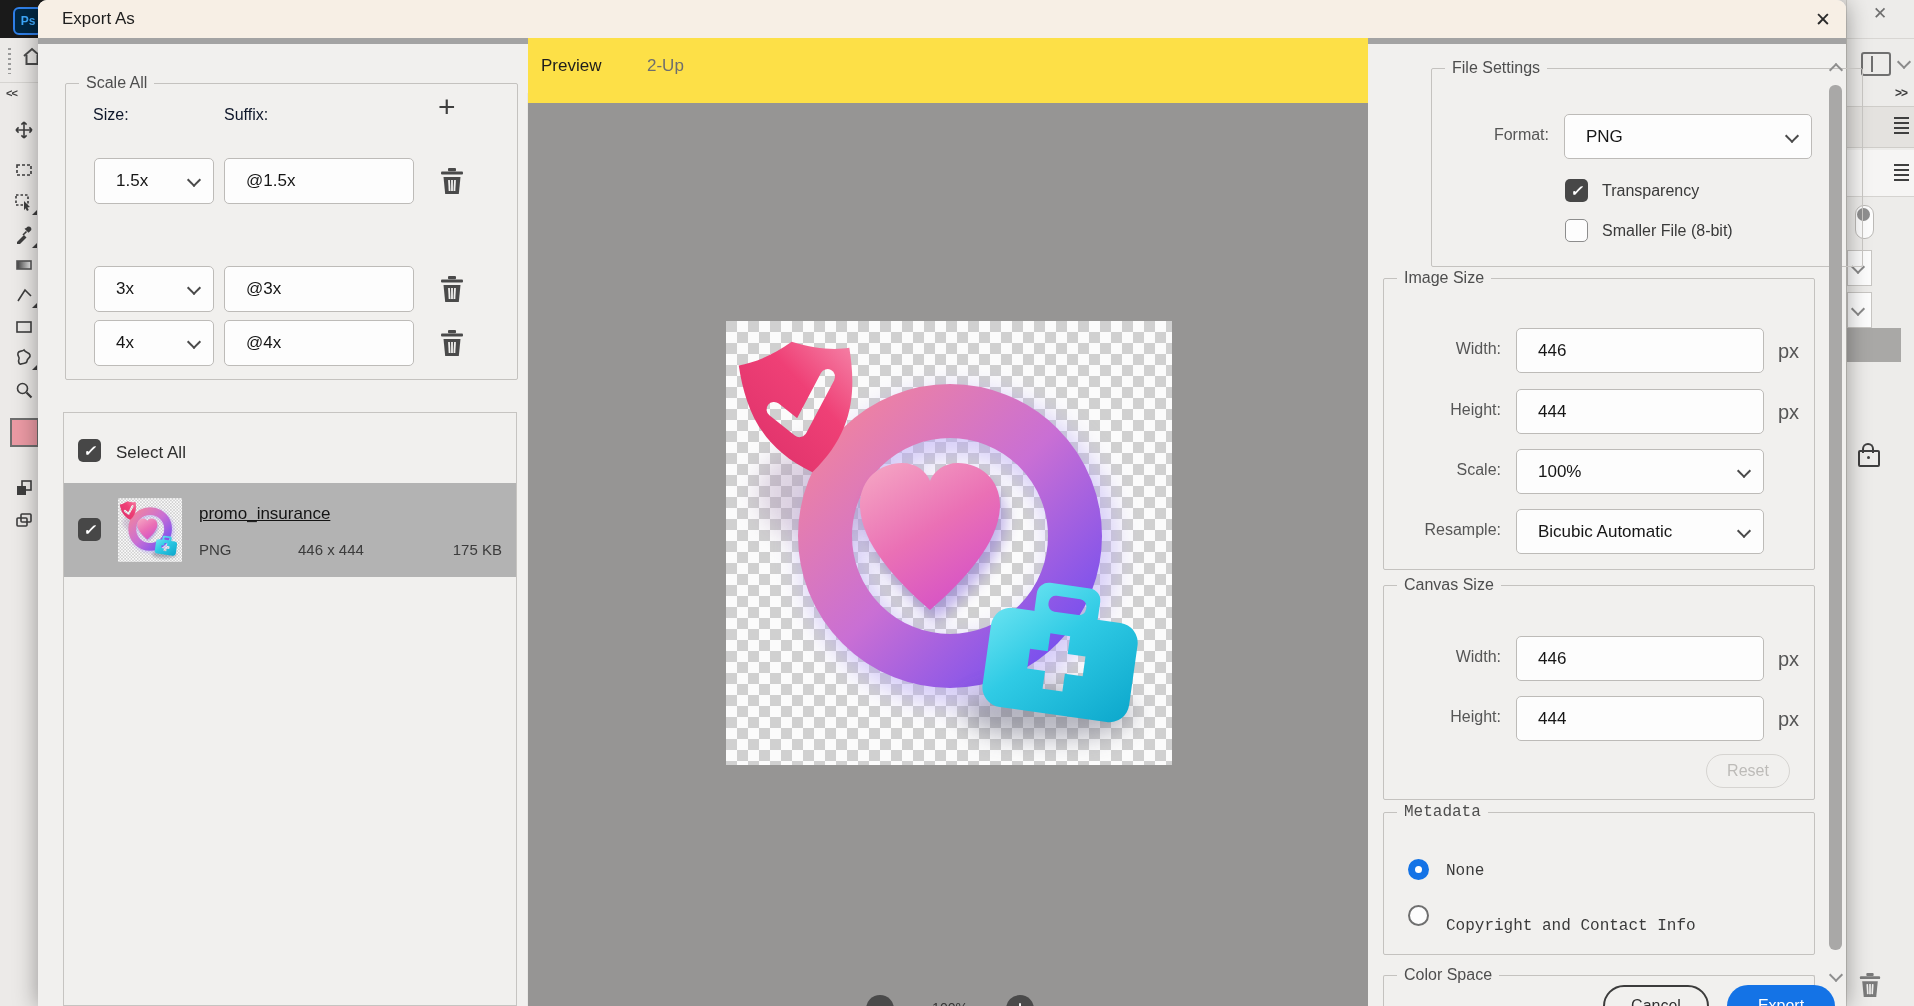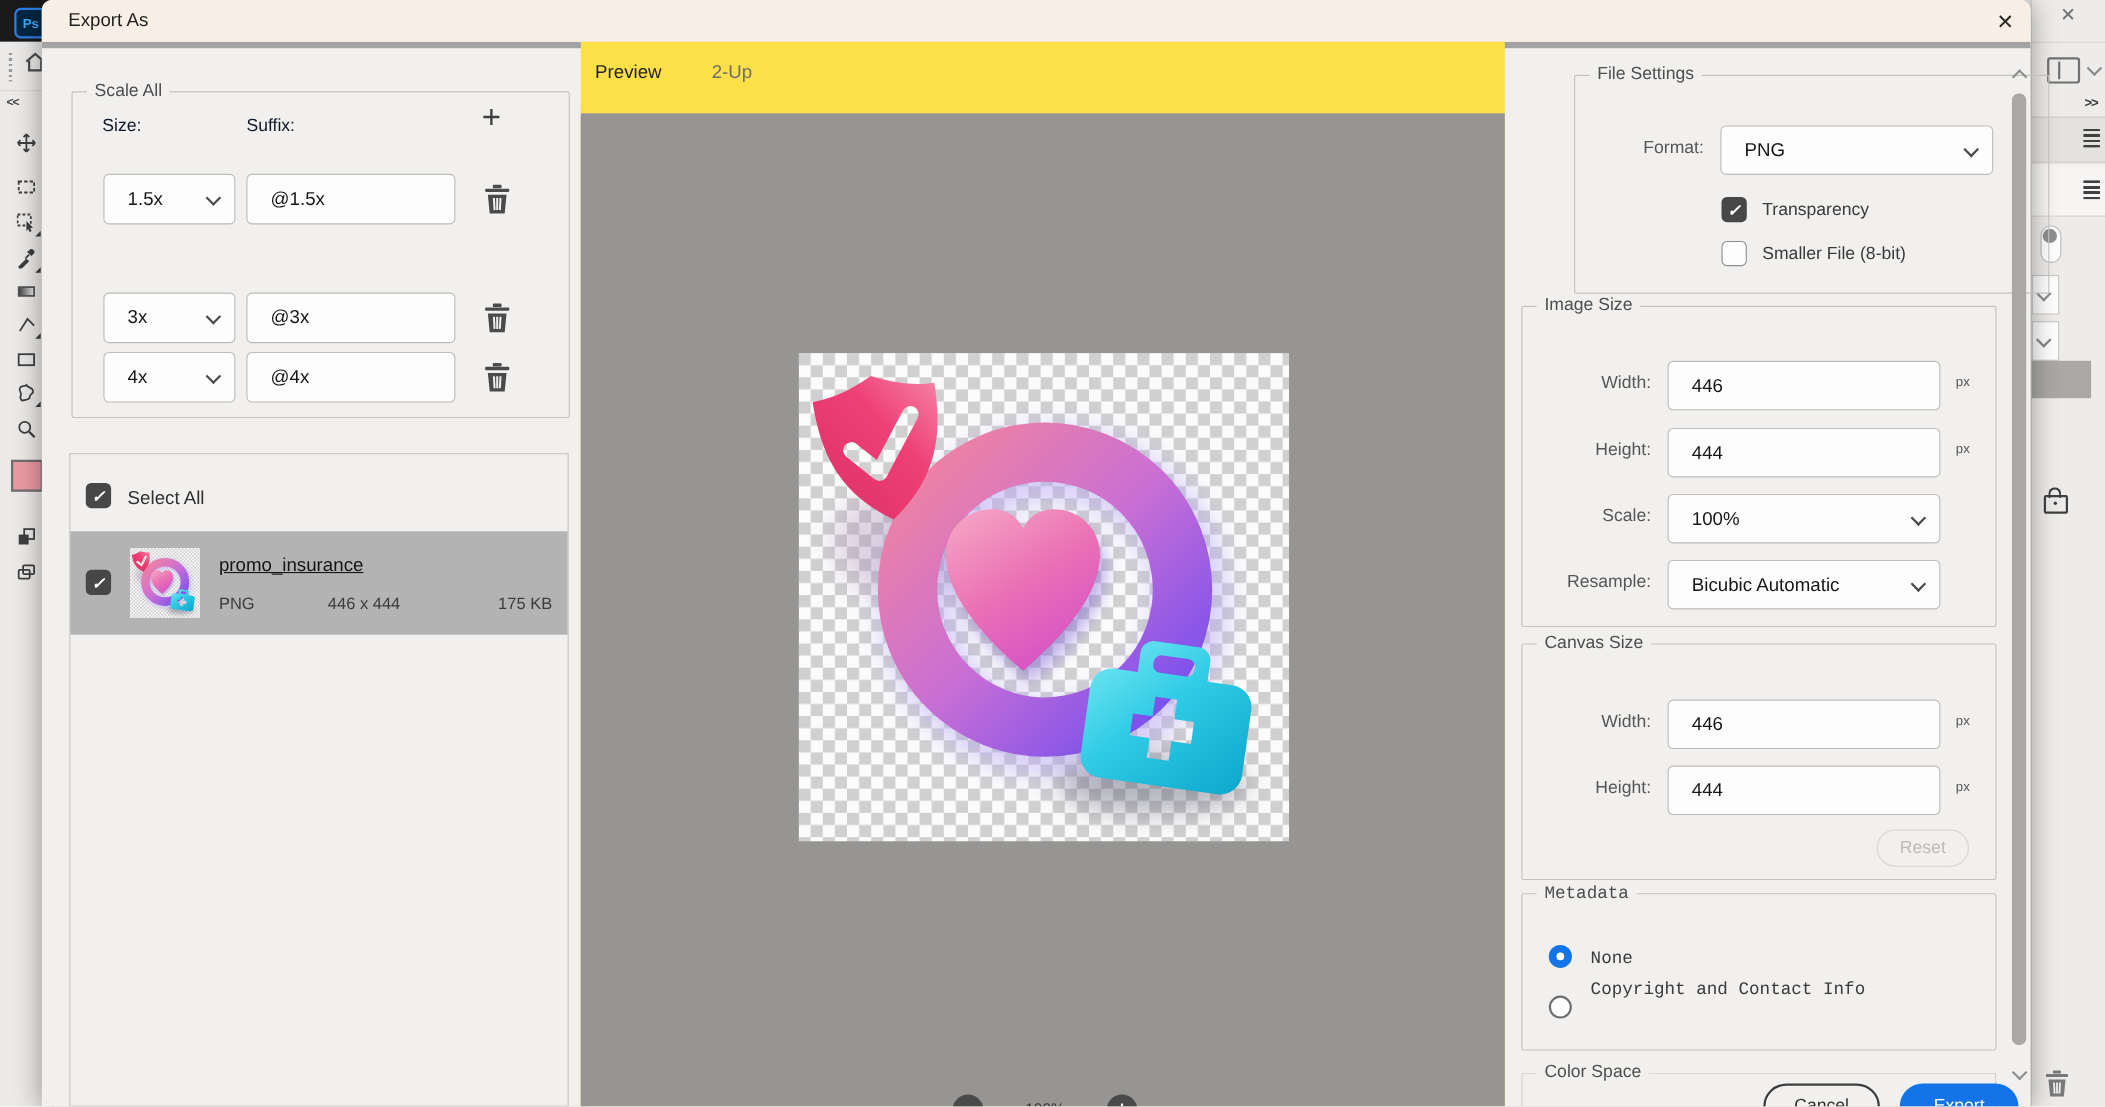--- a/index.html
+++ b/index.html
@@ -96,21 +96,21 @@
   .zoomctl{position:absolute;width:28px;height:28px;border-radius:50%;background:#4a4a4a;top:892px;}
   .z-out{left:338px;} .z-in{left:478px;}
   .zbar{position:absolute;background:#f2f2f2;border-radius:1px;}
   .zv{left:12.8px;top:8px;width:2.5px;height:12px;}
   .zoomlvl{position:absolute;left:387px;top:897px;width:70px;text-align:center;font-size:14px;color:#353535;}
 
   
   .rlbl{position:absolute;left:0;width:117px;text-align:right;font-size:16px;color:#565656;white-space:nowrap;}
   .rfield{position:absolute;left:132px;width:248px;height:45px;}
   .rfield.dd,.rfield.inp{left:132px;}
-  .px{position:absolute;left:394px;font-size:12px;color:#565656;text-align:center;}
+  .px{position:absolute;left:394px;font-size:20px;color:#565656;text-align:center;}
   .clbl{position:absolute;left:170px;font-size:16px;color:#3a3a3a;white-space:nowrap;}
   .fs-file{left:1345px;top:68px;width:430px;height:197px;margin-left:48px;}
   .fs-img{left:1345px;top:278px;width:430px;height:290px;}
   .fs-canv{left:1345px;top:585px;width:430px;height:213px;}
   .fs-meta{left:1345px;top:812px;width:430px;height:141px;font-family:Liberation Mono, monospace;}
   .fs-color{left:1345px;top:975px;width:430px;height:60px;border-bottom:none;}
   .radio{position:absolute;left:24px;width:21px;height:21px;border-radius:50%;box-sizing:border-box;}
   .radio.sel{background:#1473e6;}
   .radio.sel::after{content:"";position:absolute;left:7px;top:7px;width:7px;height:7px;border-radius:50%;background:#fff;}
   .radio.unsel{background:#fdfdfd;border:2px solid #6f6f6f;}
@@ -475,21 +475,21 @@
       </div>
       <span class="px" style="top:122px">px</span>
       <button class="reset-btn">Reset</button>
     </div>
 
     <div class="fs fs-meta">
       <span class="legend">Metadata</span>
       <span class="radio sel" style="top:46px"></span>
       <span class="rad-lbl" style="top:49px">None</span>
       <span class="radio unsel" style="top:92px"></span>
-      <span class="rad-lbl" style="top:78px">Copyright and Contact Info</span>
+      <span class="rad-lbl" style="top:104px">Copyright and Contact Info</span>
     </div>
 
     <div class="fs fs-color">
       <span class="legend">Color Space</span>
     </div>
 
     <button class="btn btn-cancel">Cancel</button>
     <button class="btn btn-export">Export</button>
 
     <div class="rscroll">

